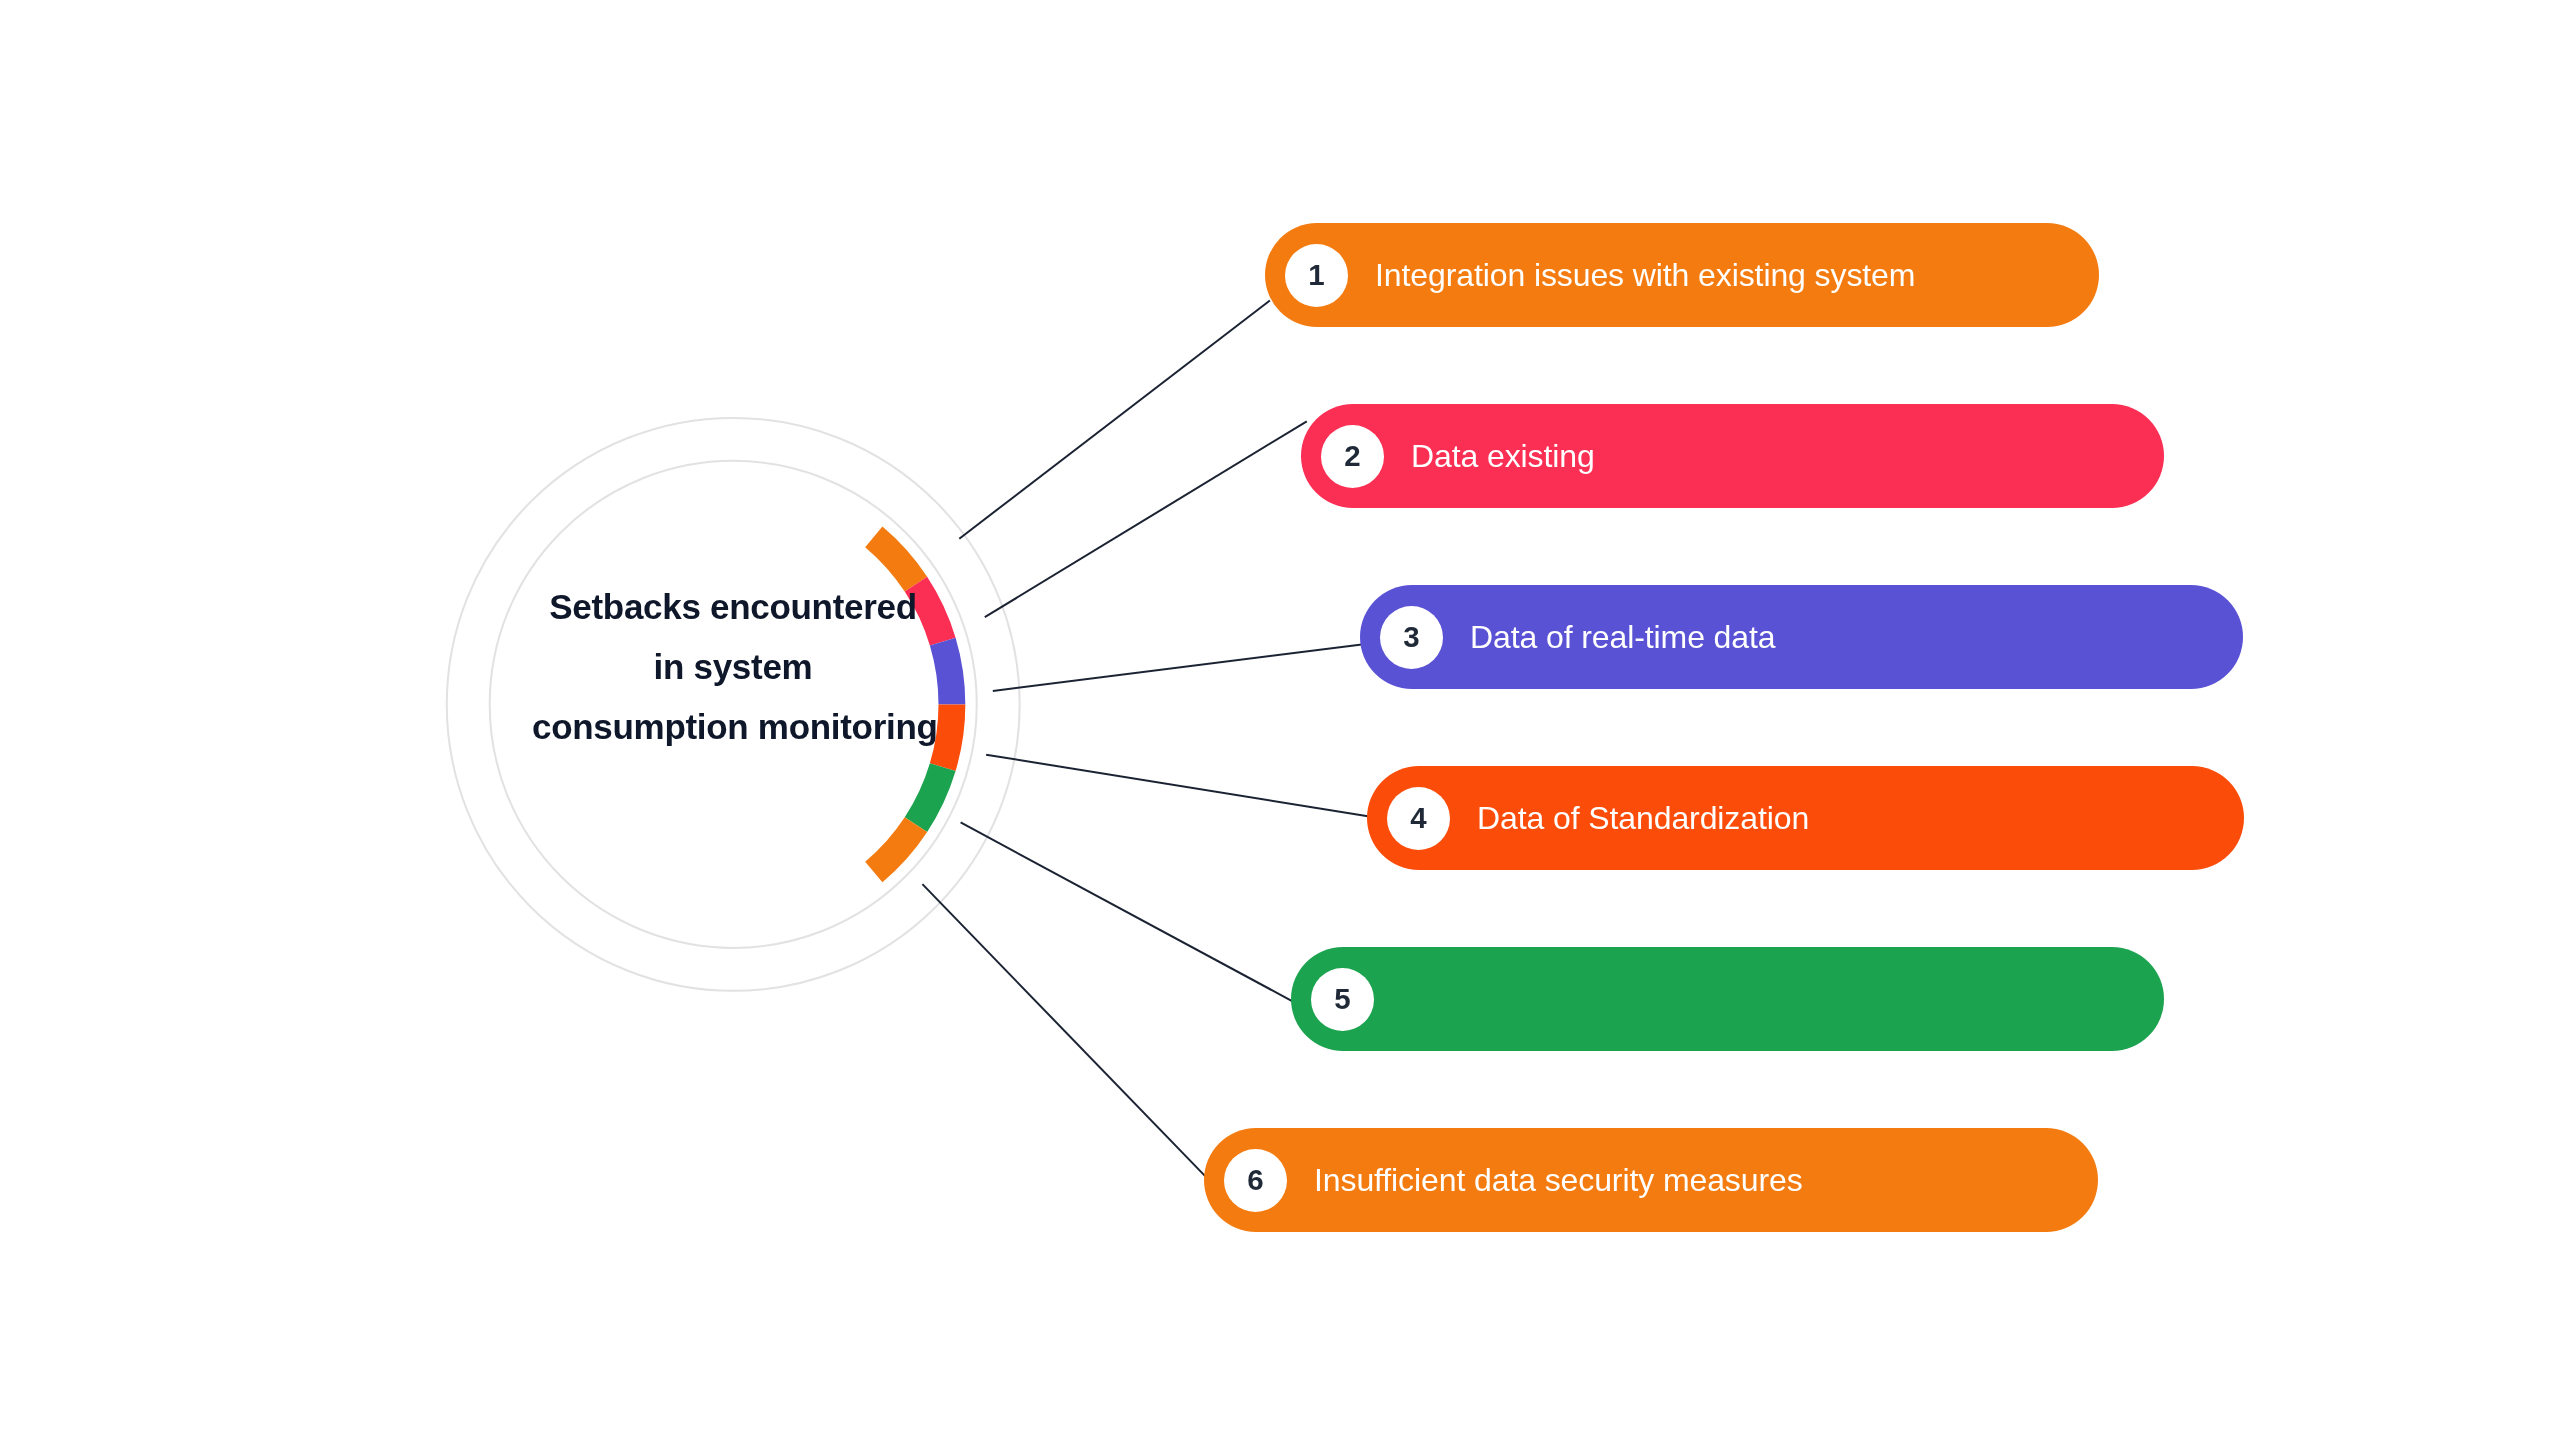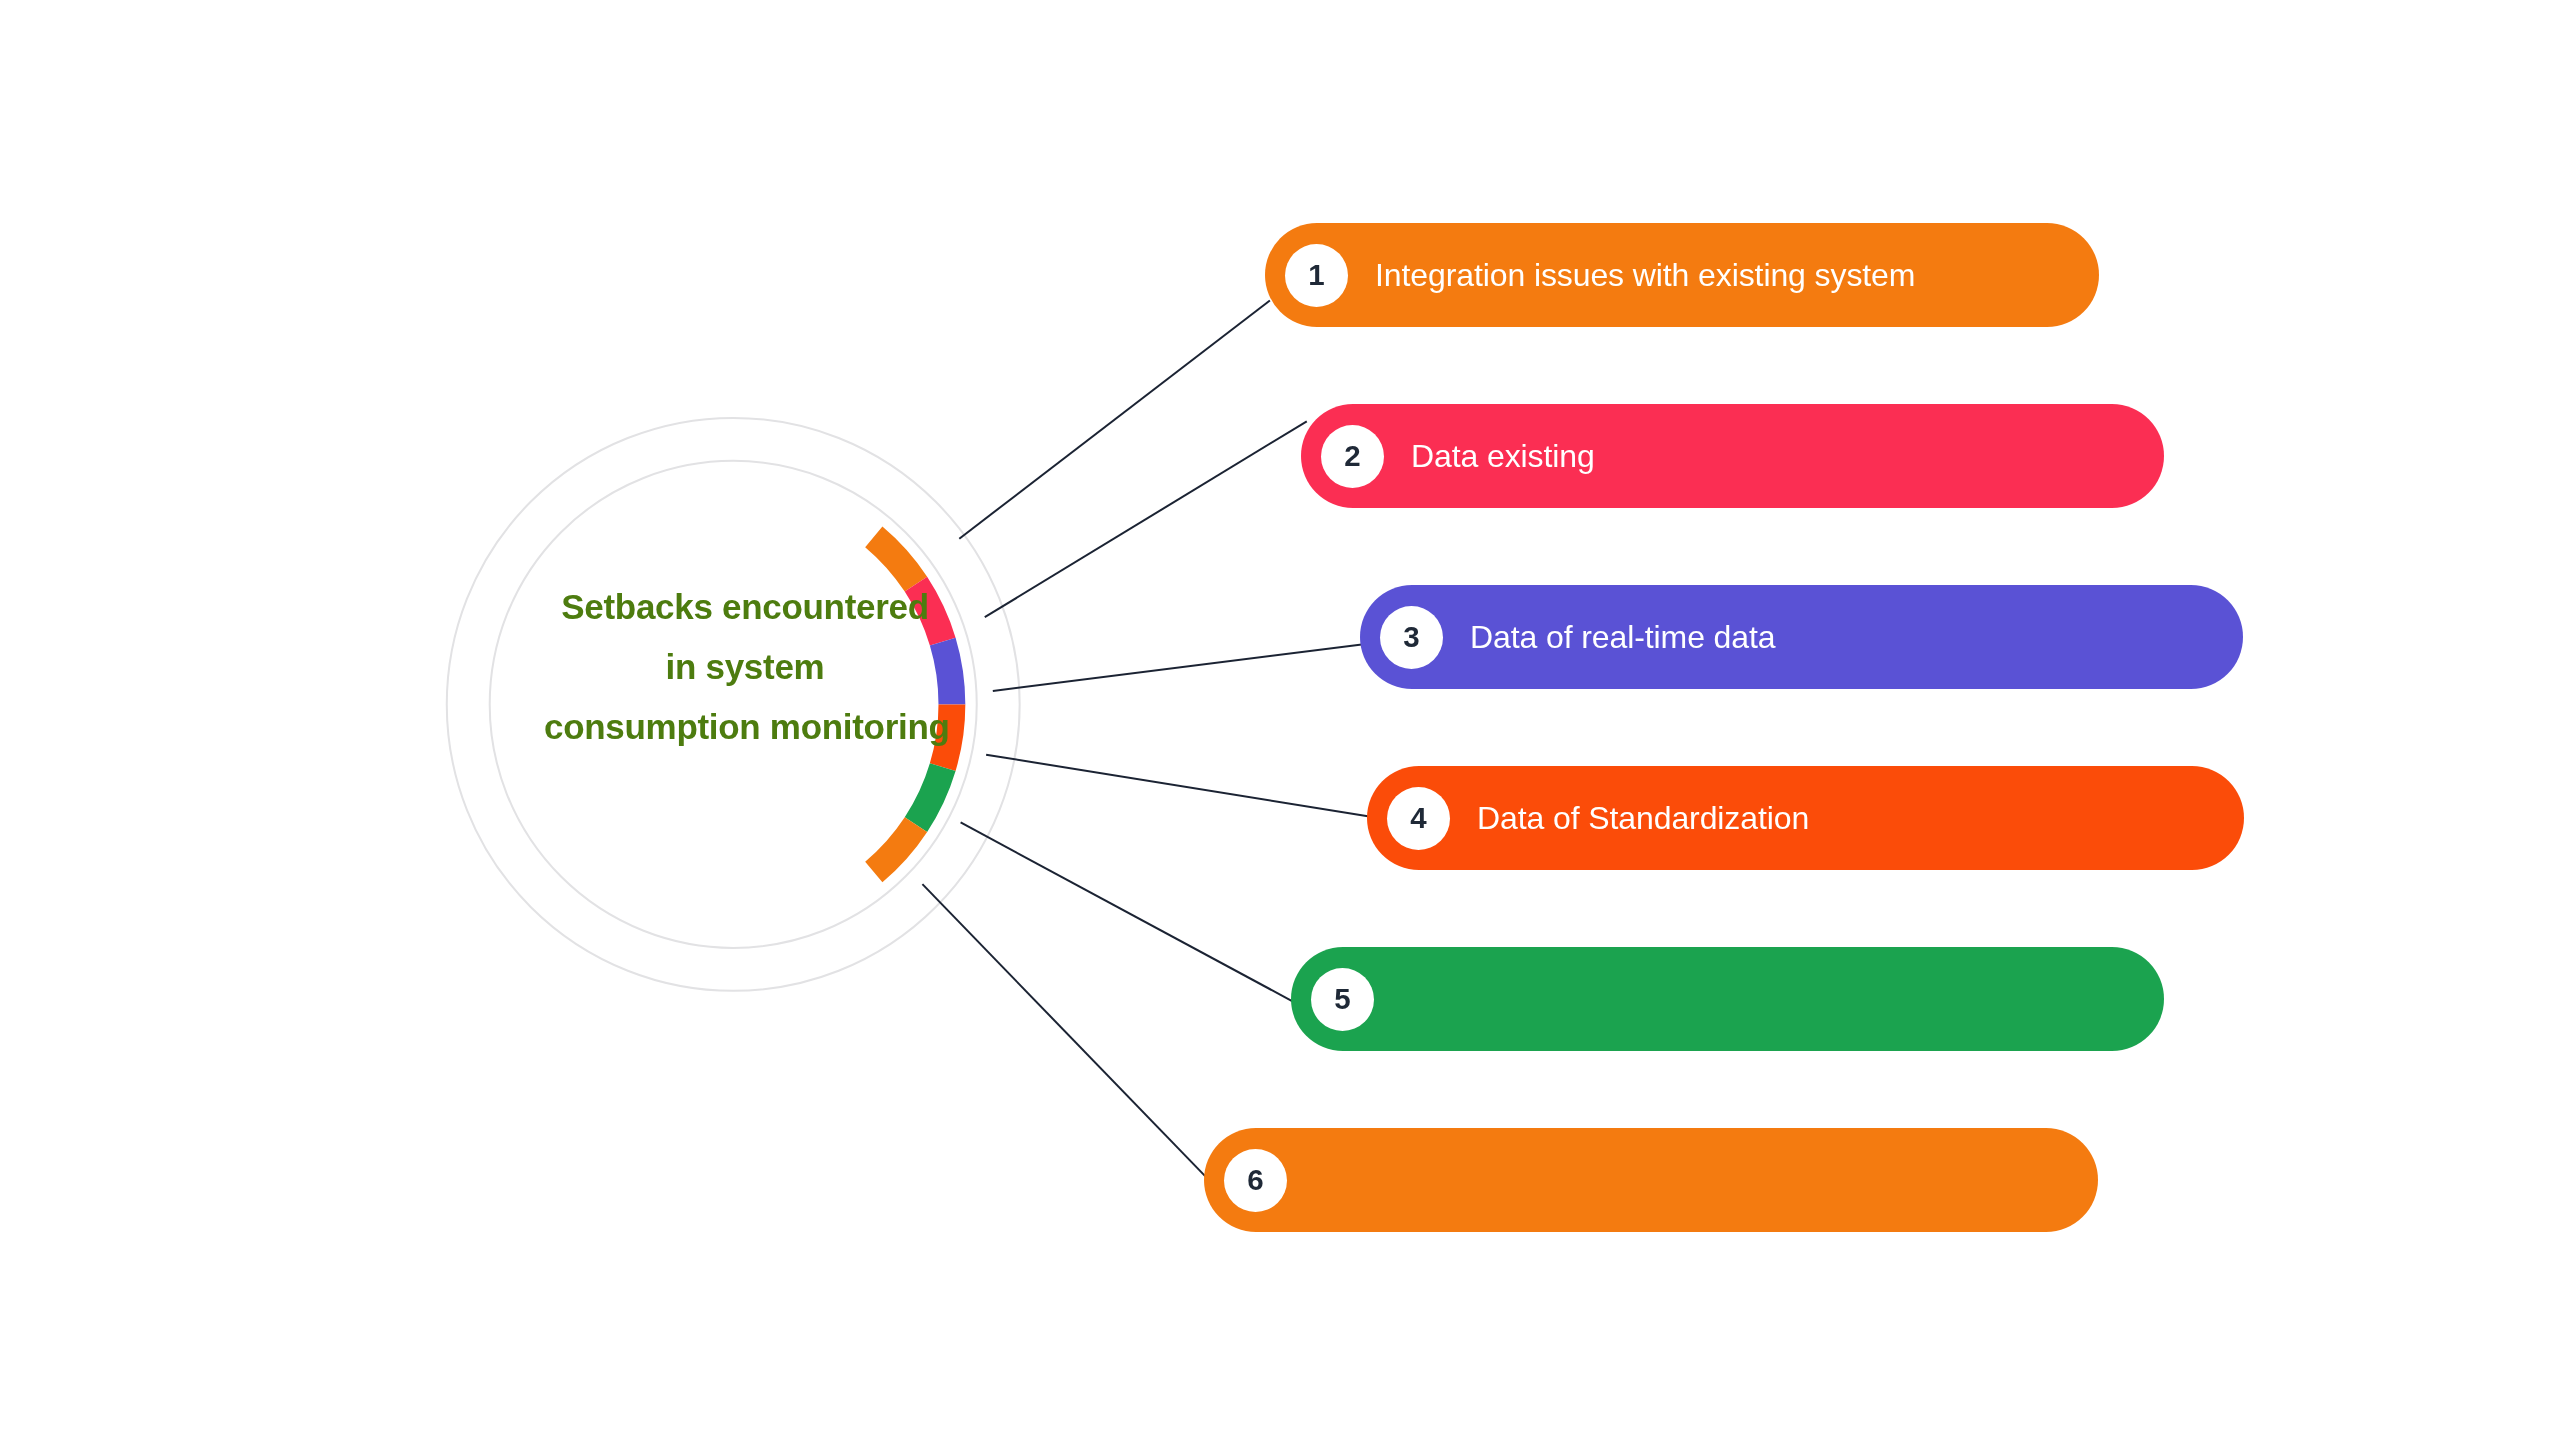--- a/index.html
+++ b/index.html
@@ -93,21 +93,21 @@
     <g id="line-group">
         <line x1="1430" y1="803" x2="1893" y2="448" stroke="#1b2333" stroke-width="3"></line>
         <line x1="1468" y1="920" x2="1948" y2="628" stroke="#1b2333" stroke-width="3"></line>
         <line x1="1480" y1="1030" x2="2036" y2="960" stroke="#1b2333" stroke-width="3"></line>
         <line x1="1470" y1="1125" x2="2046" y2="1218" stroke="#1b2333" stroke-width="3"></line>
         <line x1="1432" y1="1226" x2="1933" y2="1496" stroke="#1b2333" stroke-width="3"></line>
         <line x1="1375" y1="1318" x2="1803" y2="1760" stroke="#1b2333" stroke-width="3"></line>
       </g>
   </svg>
 
-  <div class="hub-title" id="hub-title" style="color: #4d7c0f; left: 544px;">
+  <div class="hub-title" id="hub-title" style="color: #0f172a; left: 532px;">
       <span>Setbacks encountered</span>
       <span>in system</span>
       <span>consumption monitoring</span>
     </div>
 
   <div id="pill-group">
       <div class="pill" style="left: 1265px; top: 223px; width: 834px; background: rgb(244, 123, 16);">
         <div class="pill-badge">1</div>
         <div class="pill-label">Integration issues with existing system</div>
       </div>
@@ -121,17 +121,18 @@
       </div>
       <div class="pill" style="left: 1367px; top: 766px; width: 877px; background: rgb(251, 76, 9);">
         <div class="pill-badge">4</div>
         <div class="pill-label">Data of Standardization</div>
       </div>
       <div class="pill" style="left: 1291px; top: 947px; width: 873px; background: rgb(27, 163, 79);">
         <div class="pill-badge">5</div>
       </div>
       <div class="pill" style="left: 1204px; top: 1128px; width: 894px; background: rgb(244, 123, 16);">
         <div class="pill-badge">6</div>
+        <div class="pill-label">Insufficient data security measures</div>
       </div>
     </div>
 
 </div>
 
 
 </body></html>

